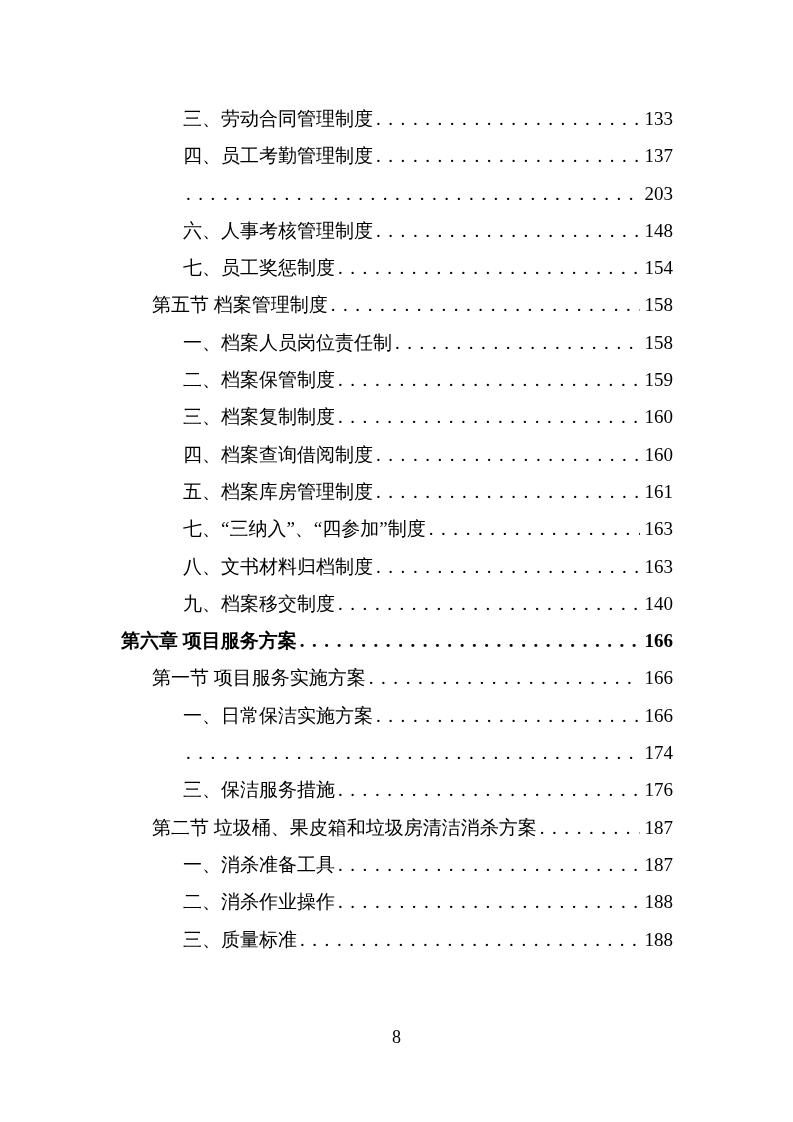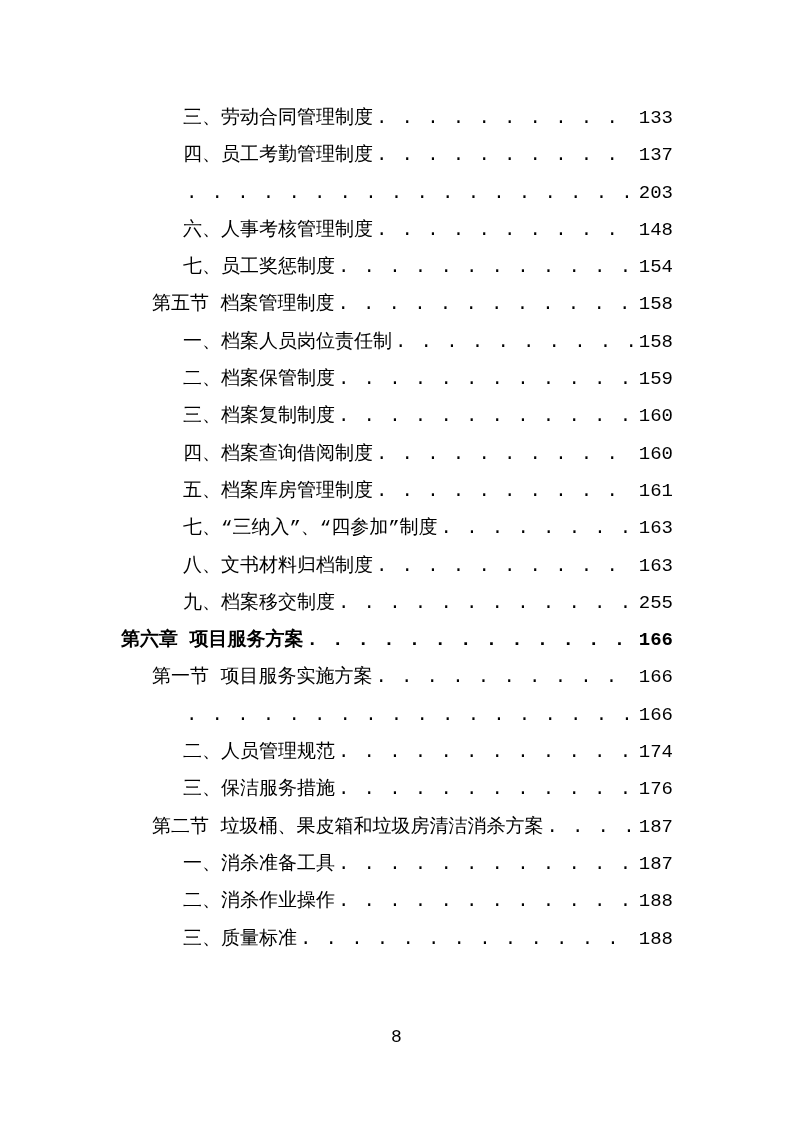--- a/index.html
+++ b/index.html
@@ -6,21 +6,21 @@
     margin: 0;
     padding: 0;
     background: #ffffff;
   }
   .page {
     position: relative;
     width: 793px;
     height: 1122px;
     background: #ffffff;
     overflow: hidden;
-    font-family: Liberation Mono, monospace;
+    font-family: Liberation Serif, serif;
     color: #000000;
   }
   .toc {
     position: absolute;
     left: 121px;
     top: 100px;
     width: 552px;
   }
   .toc-row {
     display: flex;
@@ -130,38 +130,38 @@
       <span class="toc-page">163</span>
     </div>
       <div class="toc-row level-item">
       <span class="toc-label">八、文书材料归档制度</span>
       <span class="toc-leader"></span>
       <span class="toc-page">163</span>
     </div>
       <div class="toc-row level-item">
       <span class="toc-label">九、档案移交制度</span>
       <span class="toc-leader"></span>
-      <span class="toc-page">255</span>
+      <span class="toc-page">140</span>
     </div>
       <div class="toc-row level-chapter">
       <span class="toc-label">第六章 项目服务方案</span>
       <span class="toc-leader"></span>
       <span class="toc-page">166</span>
     </div>
       <div class="toc-row level-section">
       <span class="toc-label">第一节 项目服务实施方案</span>
       <span class="toc-leader"></span>
       <span class="toc-page">166</span>
     </div>
       <div class="toc-row level-item">
+      <span class="toc-label">一、日常保洁实施方案</span>
       <span class="toc-leader"></span>
       <span class="toc-page">166</span>
     </div>
       <div class="toc-row level-item">
-      <span class="toc-label">二、人员管理规范</span>
       <span class="toc-leader"></span>
       <span class="toc-page">174</span>
     </div>
       <div class="toc-row level-item">
       <span class="toc-label">三、保洁服务措施</span>
       <span class="toc-leader"></span>
       <span class="toc-page">176</span>
     </div>
       <div class="toc-row level-section">
       <span class="toc-label">第二节 垃圾桶、果皮箱和垃圾房清洁消杀方案</span>

